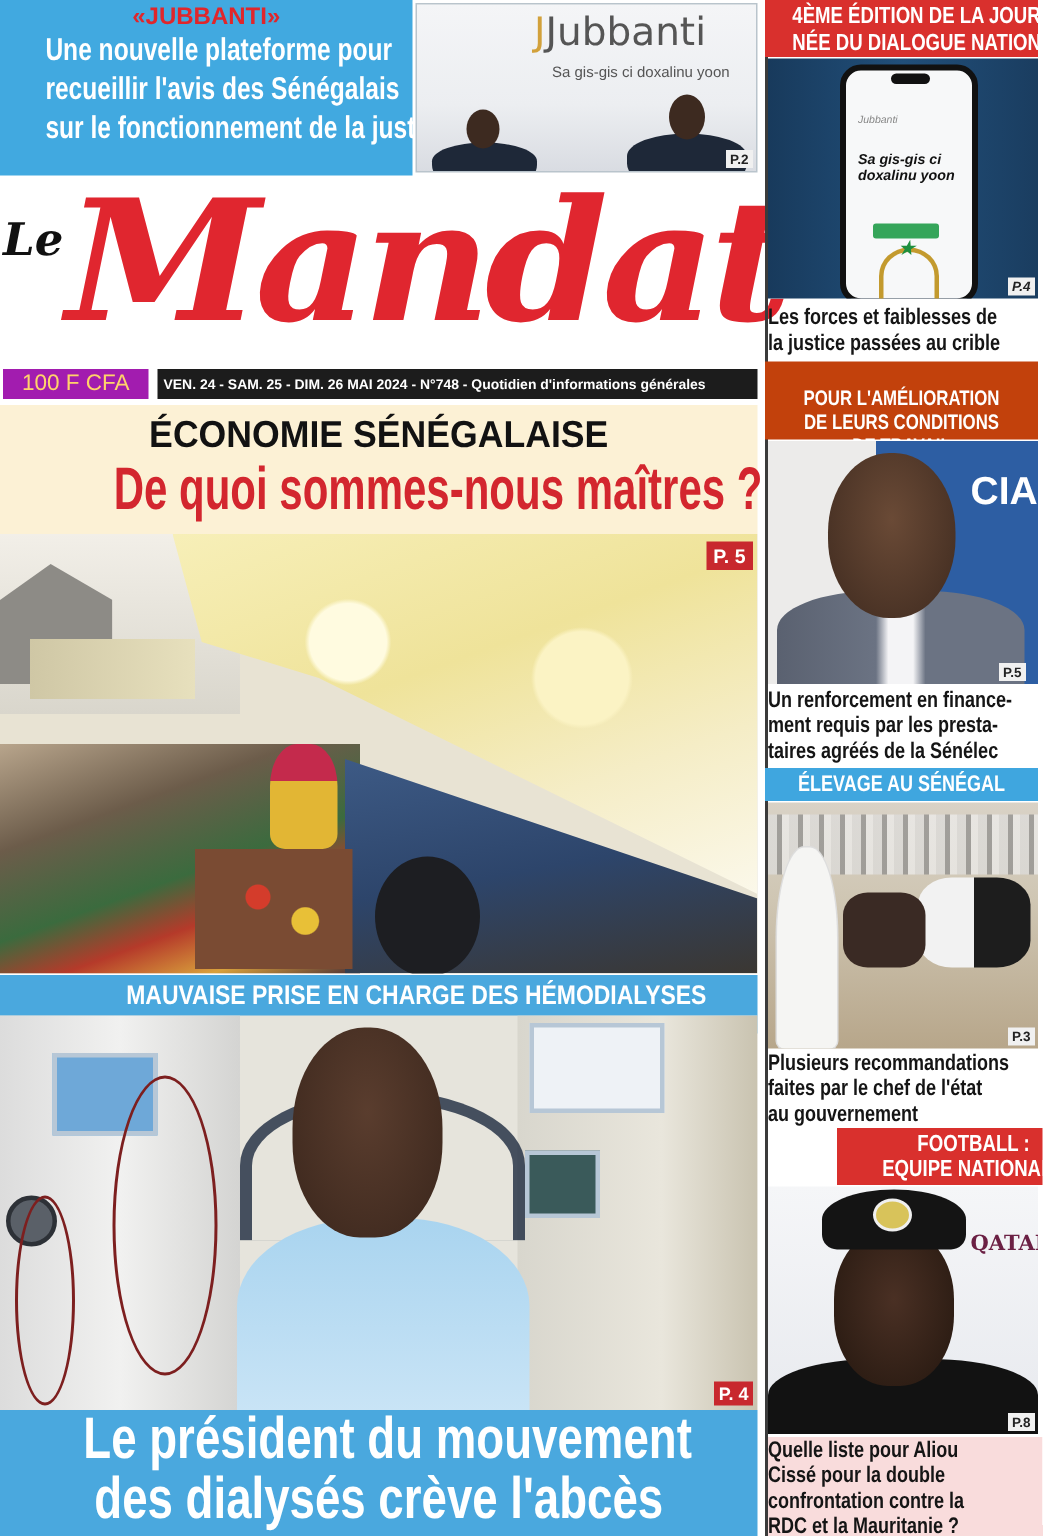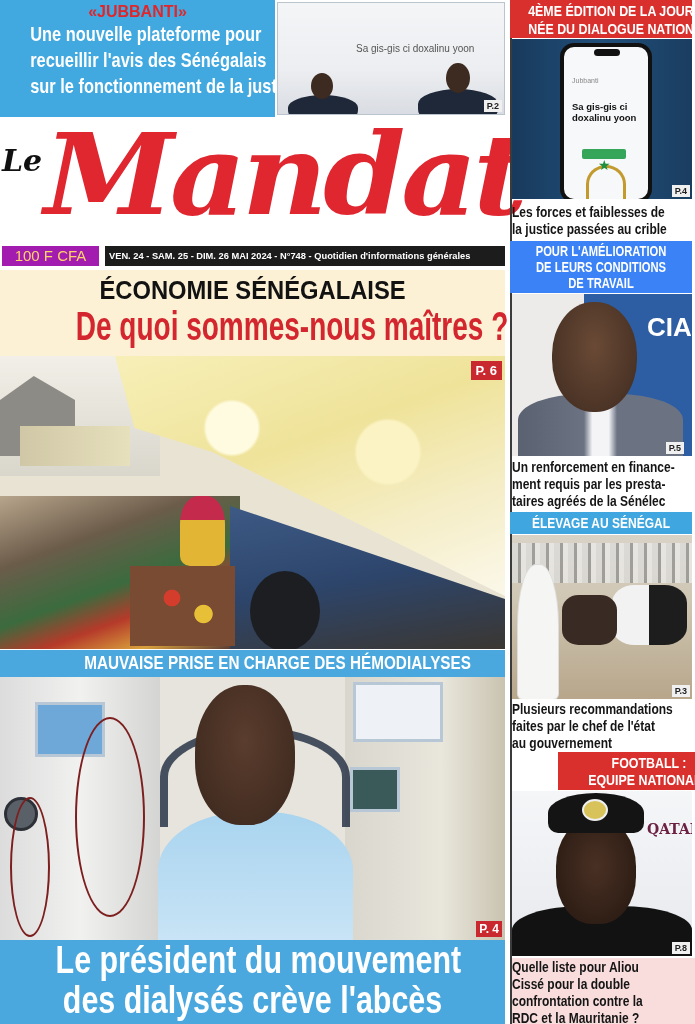--- a/index.html
+++ b/index.html
@@ -8,21 +8,21 @@
   .abs { position: absolute; }
 
   
   #teaser { left: 0; top: 0; width: 275px; height: 117px; background: #41a9e0; color: #fff; text-align: center; padding-top: 3px; }
   #teaser .kicker { color: #e0262b; font-size: 16px; font-weight: bold; line-height: 18px; }
   #teaser .title { font-size: 21px; line-height: 26px; font-weight: bold; transform: scaleX(0.78); transform-origin: center; white-space: nowrap; }
 
   #teaser-photo { left: 277px; top: 2px; width: 228px; height: 113px; background: linear-gradient(180deg, #f4f5f7 0%, #eceef1 60%, #d9dce2 100%); border: 1px solid #b9c4cc; overflow: hidden; }
   .jub-logo { position: absolute; left: 78px; top: 4px; font-size: 26px; color: #555; font-family: "DejaVu Sans", sans-serif; }
   .jub-j { color: #d2a13b; }
-  .jub-sub { position: absolute; left: 78px; top: 40px; font-size: 10px; color: #555; text-align: right; }
+  .jub-sub { position: absolute; left: 90px; top: 40px; font-size: 10px; color: #555; text-align: right; }
   .person { position: absolute; border-radius: 50% 50% 10px 10px; background: #1e2838; }
   .head { position: absolute; border-radius: 50%; background: #3d2a20; }
 
   .pbadge { position: absolute; background: #c8282e; color: #fff; font-size: 11px; font-weight: bold; padding: 1px 3px; }
   .pbadge.white { background: #f0f0f0; color: #222; font-size: 9px; }
 
   
   #masthead { left: 0; top: 117px; width: 505px; height: 128px; }
   .le { position: absolute; left: 2px; top: 26px; font-family: "DejaVu Serif", serif; font-style: italic; font-weight: bold; font-size: 30px; color: #111; }
   .mandat { position: absolute; left: 44px; top: -6px; font-family: "DejaVu Serif", serif; font-style: italic; font-weight: bold; font-size: 112px; color: #e0262f; letter-spacing: -4px; transform: scaleX(1.05); transform-origin: left; line-height: 128px; }
@@ -63,31 +63,31 @@
   #hemo-title div { font-size: 39px; font-weight: bold; line-height: 40px; transform: scaleX(0.78); white-space: nowrap; }
 
   
   #rcol { left: 510px; top: 0; width: 185px; height: 1024px; border-left: 2px solid #3b3b3b; }
   .band { position: absolute; left: 510px; width: 182px; color: #fff; text-align: center; font-weight: bold; }
   .band div { transform: scaleX(0.8); white-space: nowrap; }
   .rtitle { position: absolute; left: 512px; width: 180px; font-weight: bold; color: #151515; font-size: 15px; line-height: 17px; }
   .rtitle div { transform: scaleX(0.8); transform-origin: left; white-space: nowrap; }
 
   #band1 { top: 0; height: 38px; background: #d9302d; font-size: 15.5px; line-height: 18px; padding-top: 2px; }
-  #r-photo1 { left: 512px; top: 39px; width: 180px; height: 160px; background: linear-gradient(90deg, #183a5c, #214f7a 50%, #1a3d60); overflow: hidden; }
+  #r-photo1 { left: 512px; top: 39px; width: 180px; height: 160px; background: linear-gradient(90deg, #183a5c, #214f7a 50%, #1a3d60); overflow: hidden; font-style: italic; }
   .phone { position: absolute; left: 48px; top: 4px; width: 92px; height: 160px; background: #f7f8f9; border: 4px solid #111; border-radius: 14px; }
   .phone .notch { position: absolute; left: 30px; top: 2px; width: 26px; height: 7px; border-radius: 4px; background: #111; }
   .phone .ph1 { position: absolute; left: 8px; top: 30px; font-size: 7px; color: #888; }
   .phone .ph2 { position: absolute; left: 8px; top: 54px; font-size: 9.5px; font-weight: bold; color: #111; line-height: 11px; }
   .phone .ph-btn { position: absolute; left: 18px; top: 102px; width: 44px; height: 10px; background: #35a55a; border-radius: 2px; }
   .phone .emblem { position: absolute; left: 22px; top: 118px; width: 40px; height: 38px; border-radius: 50% 50% 0 0; border: 3px solid #c39a2e; border-bottom: none; }
   .phone .star { position: absolute; left: 34px; top: 110px; color: #1d8f3e; font-size: 14px; }
 
   #r-title1 { top: 203px; }
-  #band2 { top: 241px; height: 52px; background: #3b82f6; font-size: 14px; line-height: 16px; padding-top: 2px; }
+  #band2 { top: 241px; height: 52px; background: #c2410c; font-size: 14px; line-height: 16px; padding-top: 16px; }
   #r-photo2 { left: 512px; top: 294px; width: 180px; height: 162px; background: linear-gradient(90deg, #ecebea 0 40%, #2d5ea3 40%); overflow: hidden; }
   .cial { position: absolute; left: 135px; top: 18px; color: #fff; font-size: 26px; font-weight: bold; }
   .man2 { position: absolute; left: 40px; top: 8px; width: 85px; height: 110px; border-radius: 48%; background: radial-gradient(ellipse at 50% 40%, #6a4a36, #3e2a1f); }
   .suit { position: absolute; left: 6px; top: 100px; width: 165px; height: 65px; border-radius: 40% 40% 0 0; background: linear-gradient(90deg, #5a6170, #6b7383 40%, #f4f4f6 45% 55%, #6b7383 60%); }
 
   #r-title2 { top: 458px; }
   #band3 { top: 512px; height: 22px; background: #3fa6df; font-size: 15px; line-height: 22px; }
   #r-photo3 { left: 512px; top: 535px; width: 180px; height: 164px; background: linear-gradient(#d9d2c6 0%, #cfc6b3 40%, #b7a68a 100%); overflow: hidden; }
   .herd { position: absolute; left: 0; top: 8px; width: 180px; height: 40px; background: repeating-linear-gradient(90deg, #ddd 0 6px, #8a8a8a 6px 9px, #eee 9px 14px); opacity: 0.7; }
   .herder { position: absolute; left: 6px; top: 30px; width: 40px; height: 134px; border-radius: 45% 45% 5px 5px; background: #f5f5f3; box-shadow: 0 0 0 1px #ddd; }
@@ -108,20 +108,21 @@
 </head>
 <body>
 
 <div id="teaser" class="abs">
   <div class="kicker">«JUBBANTI»</div>
   <div class="title">Une nouvelle plateforme pour</div>
   <div class="title">recueillir l'avis des Sénégalais</div>
   <div class="title">sur le fonctionnement de la justice</div>
 </div>
 <div id="teaser-photo" class="abs">
+  <div class="jub-logo"><span class="jub-j">J</span><span>Jubbanti</span></div>
   <div class="jub-sub">Sa gis-gis ci doxalinu yoon</div>
   <div class="person" style="left:10px;top:92px;width:70px;height:25px;"></div>
   <div class="head" style="left:33px;top:70px;width:22px;height:26px;"></div>
   <div class="person" style="left:140px;top:86px;width:80px;height:30px;"></div>
   <div class="head" style="left:168px;top:60px;width:24px;height:30px;"></div>
   <span class="pbadge white" style="right:2px;bottom:2px;">P.2</span>
 </div>
 
 <div id="masthead" class="abs">
   <span class="le">Le</span>
@@ -137,21 +138,21 @@
 <div id="lead-photo" class="abs">
   <div class="sky"></div>
   <div class="warehouse"></div>
   <div class="trucks"></div>
   <div class="market"></div>
   <div class="truckbed"></div>
   <div class="wheel"></div>
   <div class="sacks"></div>
   <div class="stall"></div>
   <div class="vendor"></div>
-  <span class="pbadge" style="right:3px;top:5px;font-size:13px;padding:2px 5px;">P. 6</span>
+  <span class="pbadge" style="right:3px;top:5px;font-size:13px;padding:2px 5px;">P. 5</span>
 </div>
 
 <div id="hemo-band" class="abs"><span>MAUVAISE PRISE EN CHARGE DES HÉMODIALYSES</span></div>
 <div id="hemo-photo" class="abs">
   <div class="machine-l">
     <div class="screen" style="left:35px;top:25px;width:70px;height:55px;"></div>
     <div class="gauge"></div>
     <div class="tube" style="left:75px;top:40px;width:70px;height:200px;"></div>
     <div class="tube" style="left:10px;top:120px;width:40px;height:140px;"></div>
   </div>

